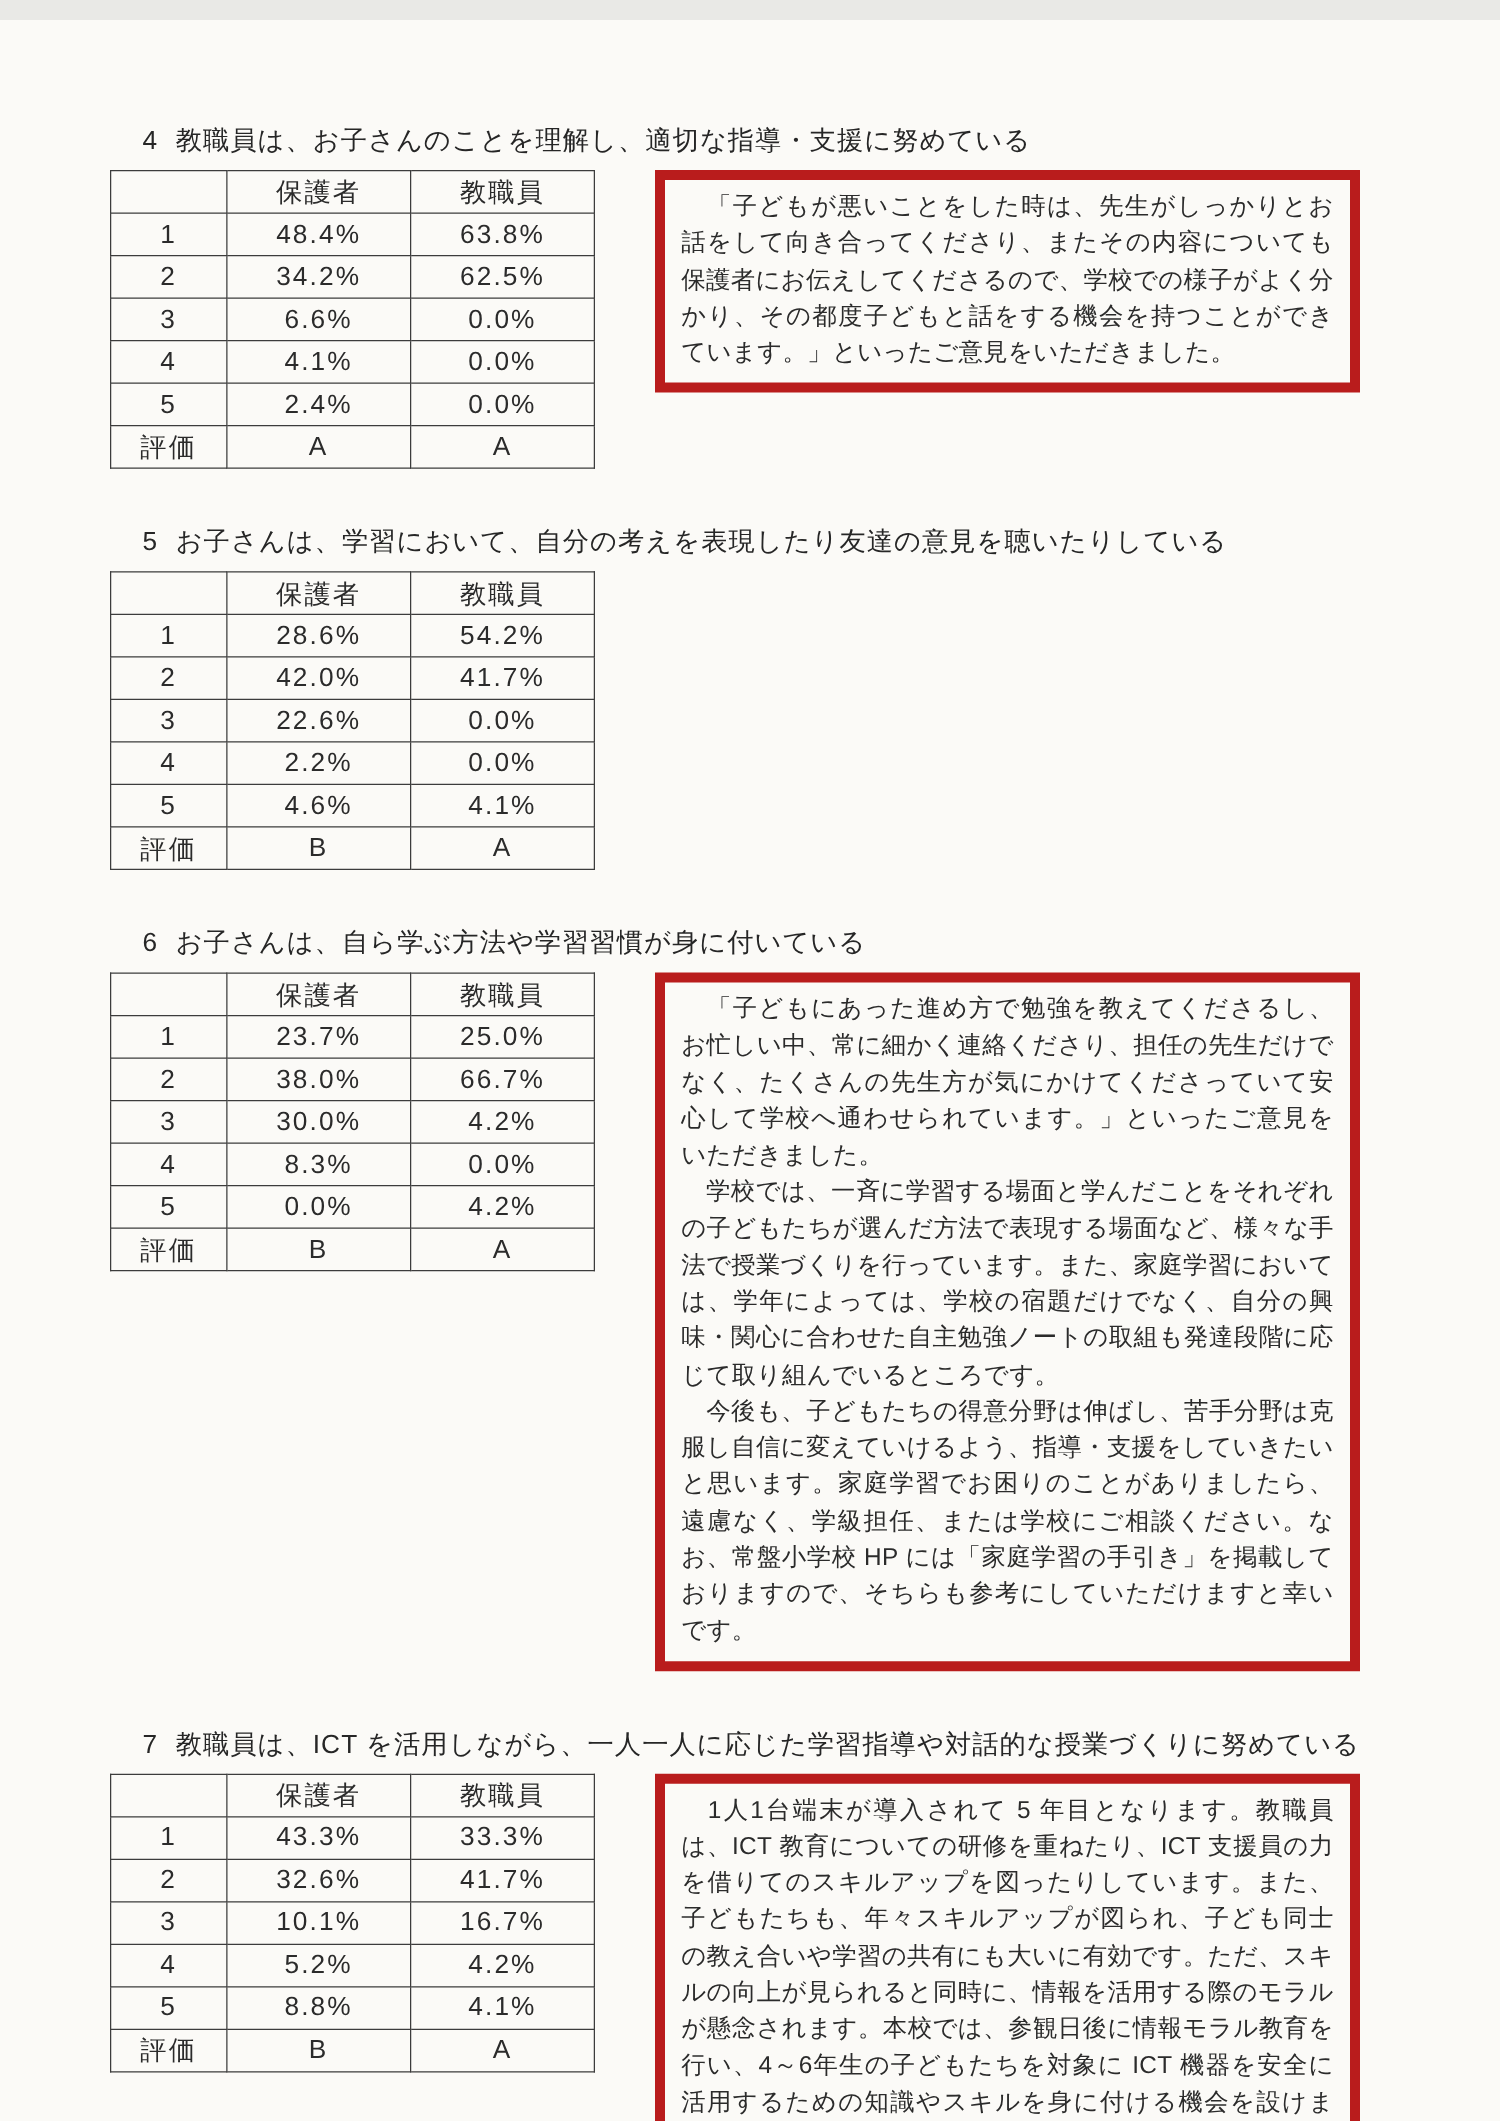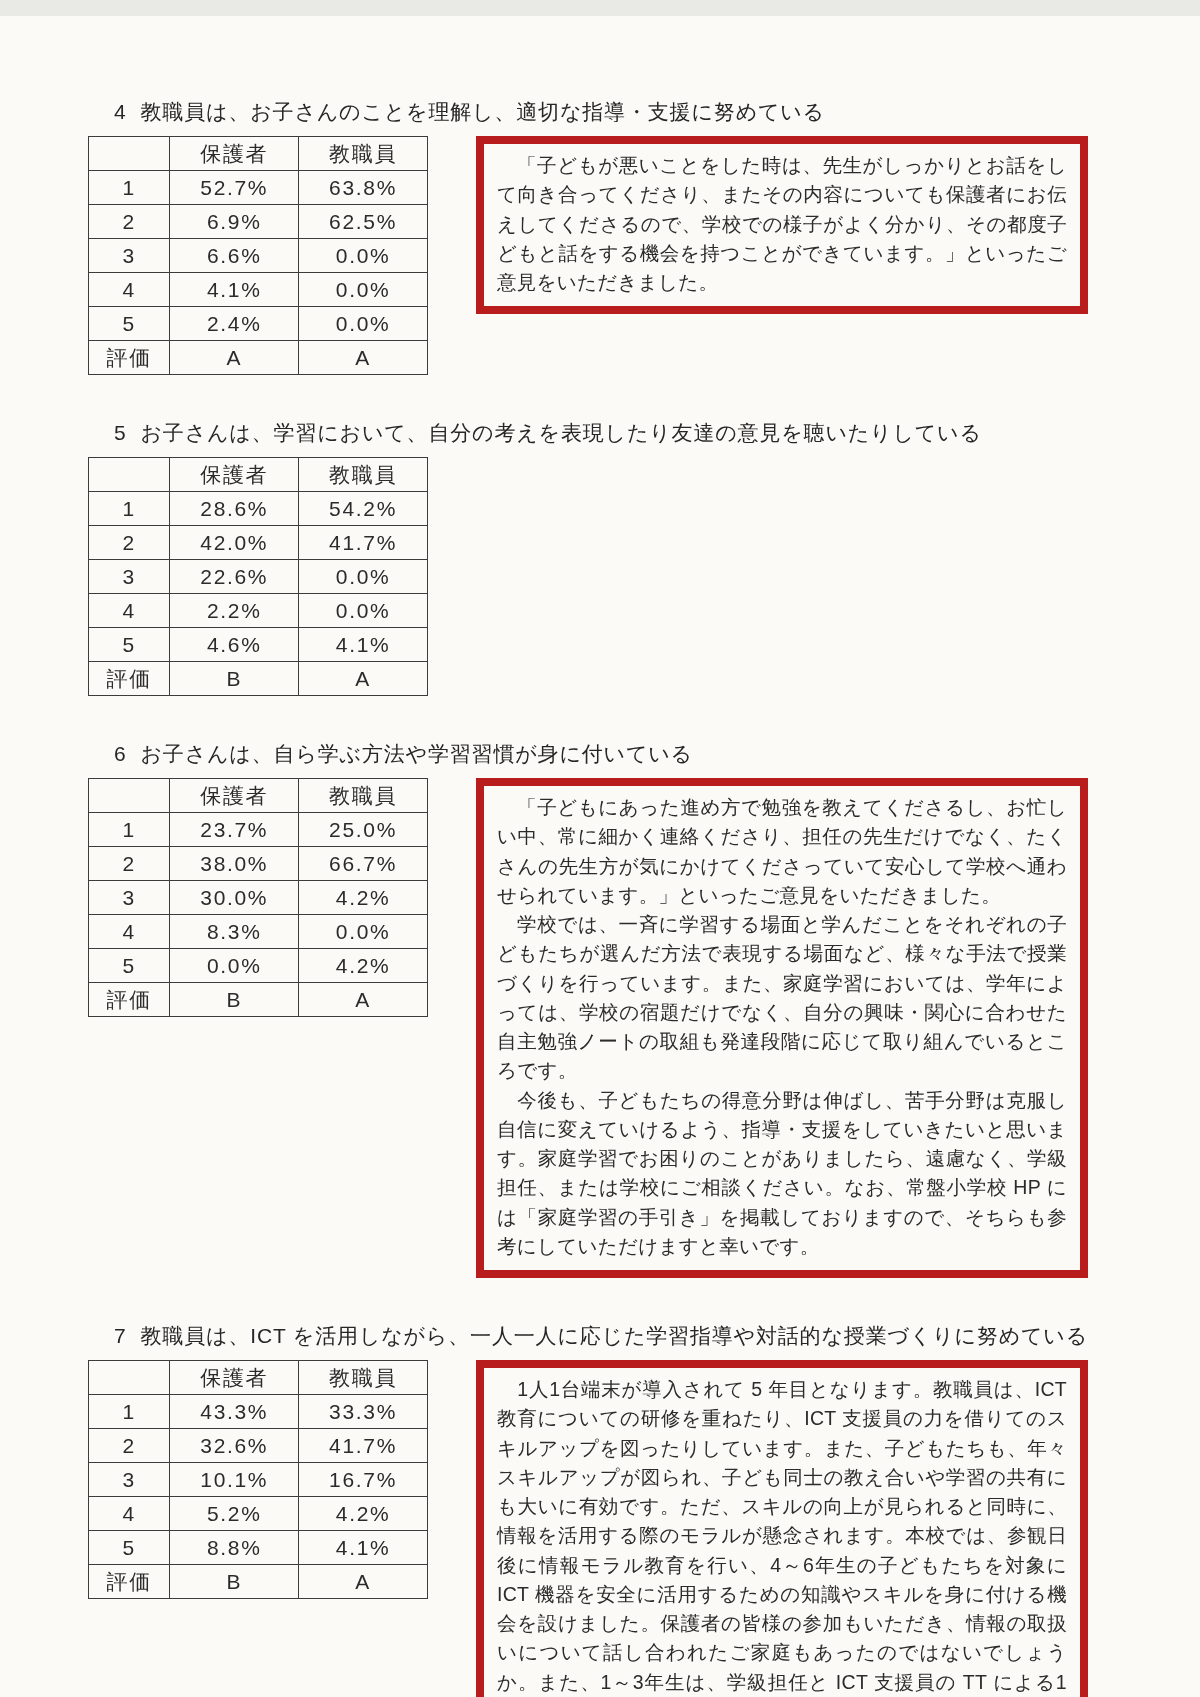--- a/index.html
+++ b/index.html
@@ -33,21 +33,21 @@
     color: #262626;
   }
   .heading .num { margin-right: 14px; }
   .flexrow {
     display: flex;
     align-items: flex-start;
     gap: 48px;
   }
   table.survey {
     border-collapse: collapse;
-    width: 340px;
+    width: 388px;
     flex: 0 0 auto;
     background: transparent;
   }
   table.survey th, table.survey td {
     border: 1.4px solid #3c3c3c;
     height: 33px;
     padding: 0 4px;
     text-align: center;
     vertical-align: middle;
     font-size: 21px;
@@ -90,26 +90,26 @@
               <col class="c-val">
             </colgroup>
           <tbody>
               <tr>
             <th></th>
             <th>保護者</th>
             <th>教職員</th>
           </tr>
           <tr>
             <td>1</td>
-            <td>52.7%</td>
+            <td>48.4%</td>
             <td>63.8%</td>
           </tr>
           <tr>
             <td>2</td>
-            <td>6.9%</td>
+            <td>34.2%</td>
             <td>62.5%</td>
           </tr>
           <tr>
             <td>3</td>
             <td>6.6%</td>
             <td>0.0%</td>
           </tr>
           <tr>
             <td>4</td>
             <td>4.1%</td>

